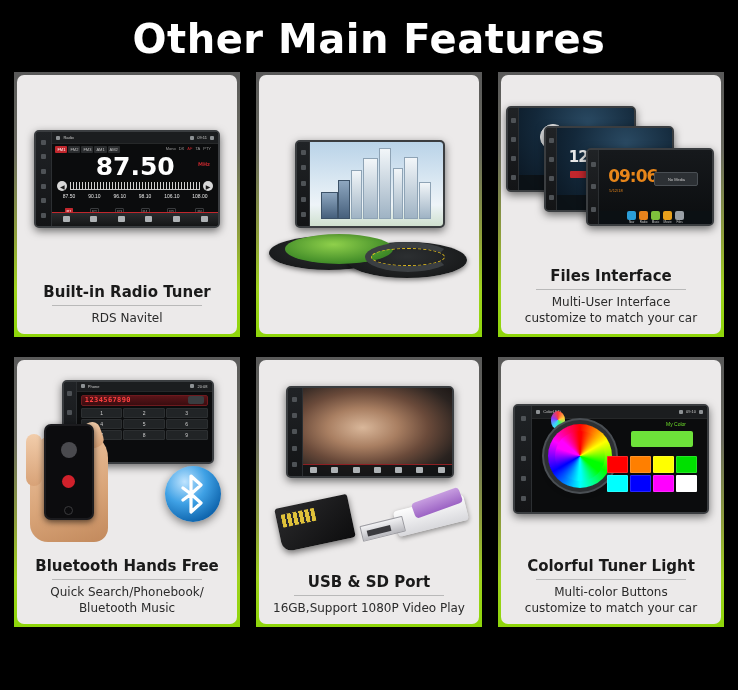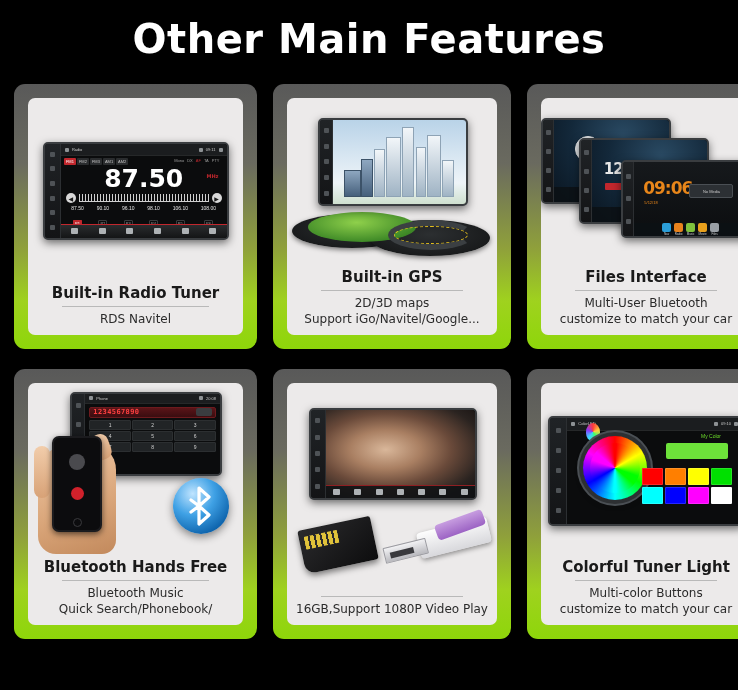--- a/index.html
+++ b/index.html
@@ -12,39 +12,39 @@
   #page{ position:relative; width:738px; height:690px; background:#000; }
 
   
   .page-title{
     text-align:center;
     color:#ffffff;
     font-size:40px;
     font-weight:bold;
     letter-spacing:0.5px;
     padding-top:10px;
-    height:84px;
+    height:72px;
     line-height:58px;
     font-family:"DejaVu Sans", sans-serif;
   }
 
   
   .grid{
     display:grid;
     grid-template-columns:repeat(3,1fr);
     grid-template-rows:265px 270px;
     gap:20px 16px;
     padding:0 14px;
   }
 
   
   .card{
     position:relative;
-    border-radius:11px;
-    padding:14px;
+    border-radius:0;
+    padding:3px;
     background:linear-gradient(180deg,#595959 0%,#6a6a5f 30%,#8fa03b 62%,#9fd21e 82%,#8ed60a 100%);
     box-shadow:0 0 0 1px #000;
   }
   .card-inner{
     width:100%; height:100%;
     background:#eceaea;
     border-radius:7px;
     display:flex;
     flex-direction:column;
     align-items:center;
@@ -459,26 +459,20 @@
                 <div class="bld" style="left:31%;width:8%;height:58%;"></div>
                 <div class="bld" style="left:40%;width:11%;height:72%;"></div>
                 <div class="bld" style="left:52%;width:9%;height:84%;"></div>
                 <div class="bld" style="left:62%;width:8%;height:60%;"></div>
                 <div class="bld" style="left:71%;width:10%;height:74%;"></div>
                 <div class="bld" style="left:82%;width:9%;height:44%;"></div>
               </div>
             </div>
           </div>
         </div>
-        <div class="card-text">
-          <div class="card-title">Built-in GPS</div>
-          <div class="title-rule"></div>
-          <div class="card-sub">2D/3D maps</div>
-          <div class="card-sub">Support iGo/Navitel/Google...</div>
-        </div>
       </div>
     </div>
 
     <div class="card">
       <div class="card-inner">
         <div class="card-art">
           <div class="ui-wrap">
 
             <div class="unit ui-unit u1">
               <div class="unit-rail">
@@ -577,21 +571,21 @@
                     <span class="dock-lbl">Files</span>
                   </span>
                 </div>
               </div>
             </div>
           </div>
         </div>
         <div class="card-text">
           <div class="card-title">Files Interface</div>
           <div class="title-rule"></div>
-          <div class="card-sub">Multi-User Bluetooth</div>
+          <div class="card-sub">Multi-User Interface</div>
           <div class="card-sub">customize to match your car</div>
         </div>
       </div>
     </div>
 
     <div class="card">
       <div class="card-inner">
         <div class="card-art">
           <div class="bt-wrap">
             <div class="unit bt-unit">
@@ -643,22 +637,22 @@
             <div class="bt-logo">
               <svg width="26" height="40" viewBox="0 0 26 40" aria-hidden="true">
                 <path d="M11 2 L21 11 L11 20 L11 2 Z M11 20 L21 29 L11 38 L11 20 Z M11 20 L3 14 M11 20 L3 26" fill="none" stroke="#ffffff" stroke-width="3.2" stroke-linejoin="round" stroke-linecap="round"></path>
               </svg>
             </div>
           </div>
         </div>
         <div class="card-text">
           <div class="card-title">Bluetooth Hands Free</div>
           <div class="title-rule"></div>
+          <div class="card-sub">Quick Search/Phonebook/</div>
           <div class="card-sub">Bluetooth Music</div>
-          <div class="card-sub">Quick Search/Phonebook/</div>
         </div>
       </div>
     </div>
 
     <div class="card">
       <div class="card-inner">
         <div class="card-art">
           <div class="usb-wrap">
             <div class="unit usb-unit">
               <div class="unit-rail">
@@ -699,20 +693,21 @@
             <div class="usbstick">
               <span class="usb-body"></span>
               <span class="usb-cap"></span>
               <span class="usb-metal">
                   <i></i>
                 </span>
             </div>
           </div>
         </div>
         <div class="card-text">
+          <div class="card-title">USB &amp; SD Port</div>
           <div class="title-rule"></div>
           <div class="card-sub">16GB,Support 1080P Video Play</div>
         </div>
       </div>
     </div>
 
     <div class="card">
       <div class="card-inner">
         <div class="card-art">
           <div class="unit led-unit">

